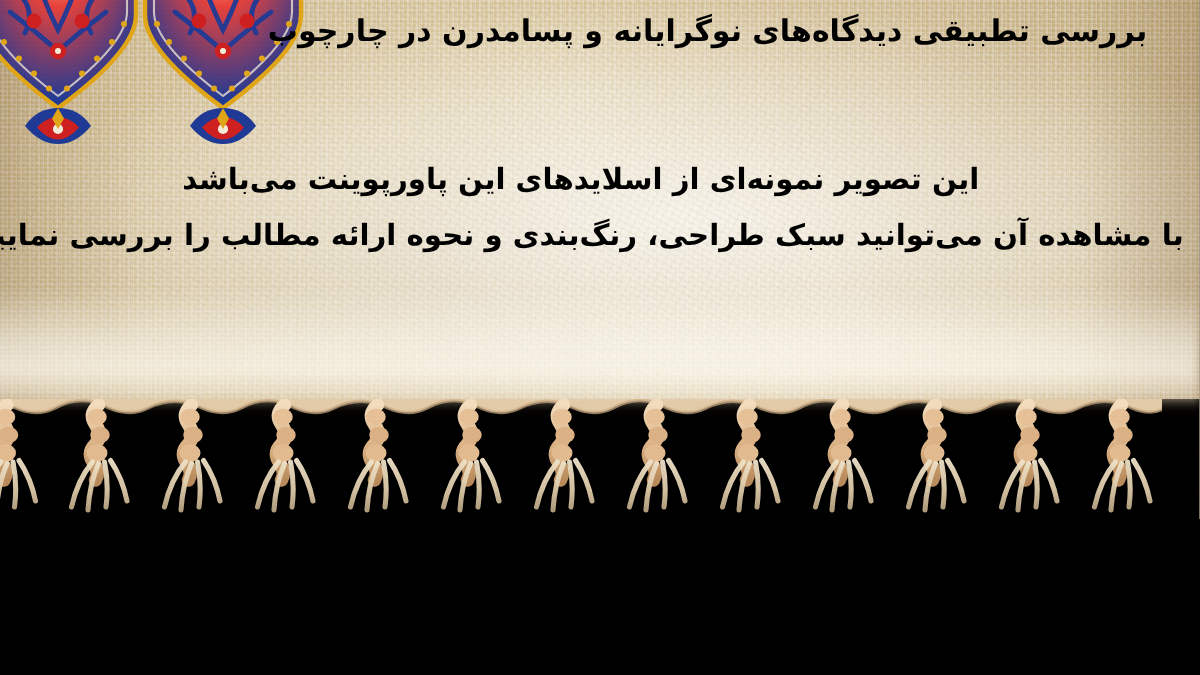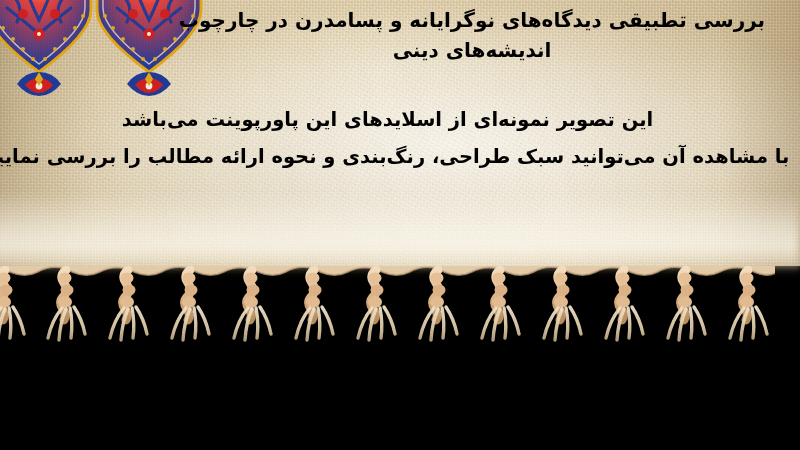--- a/index.html
+++ b/index.html
@@ -325,21 +325,20 @@
         <path d="M-13 -2 q5 -8 13 -8 q8 0 13 8 q-6 8 -13 8 q-7 0 -13 -8 z" fill="#1f3a96"></path>
         <circle cx="0" cy="-1" r="3.6" fill="#cf2020"></circle>
         <circle cx="0" cy="-1" r="1.5" fill="#f3ecd9"></circle>
       </g>
       <path d="M56 195 l4.5 7 -4.5 7 -4.5 -7 z" fill="#cf2020"></path>
     </svg>
   </div>
 
   <div class="title-block">
     <div>بررسی تطبیقی دیدگاه‌های نوگرایانه و پسامدرن در چارچوب</div>
-    <div>اندیشه‌های دینی</div>
   </div>
 
   <div class="body-block">
     <p class="body-line">این تصویر نمونه‌ای از اسلایدهای این پاورپوینت می‌باشد</p>
     <p class="body-line">با مشاهده آن می‌توانید سبک طراحی، رنگ‌بندی و نحوه ارائه مطالب را بررسی نمایید</p>
   </div>
 
   <div class="fringe-zone">
     <div class="fringe-top-blend"></div>
     <svg class="fringe-svg" width="800" height="95" viewBox="0 0 800 95" aria-hidden="true">

